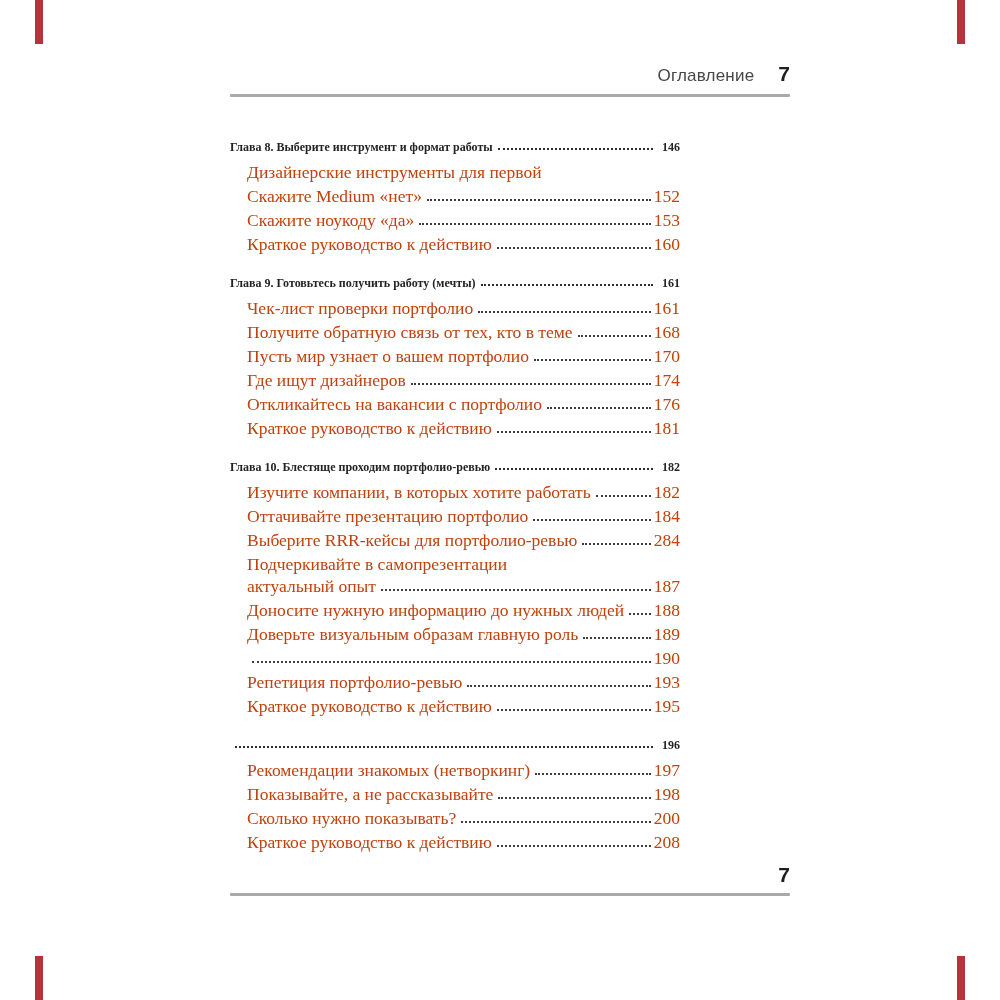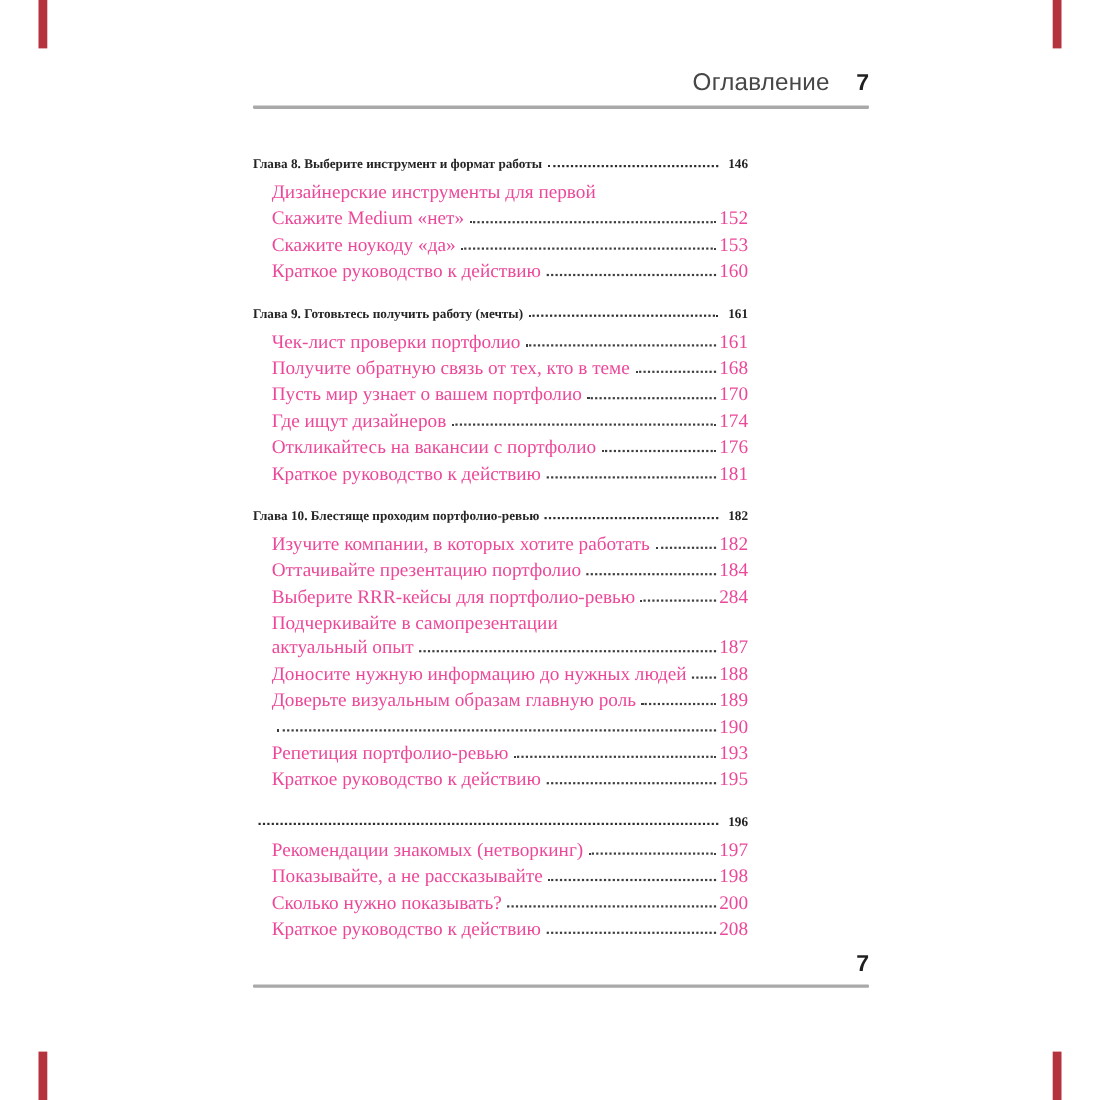--- a/index.html
+++ b/index.html
@@ -14,31 +14,31 @@
   .edge-mark.tr{right:35px;top:0;}
   .edge-mark.br{right:35px;bottom:0;}
 
   .inner{position:absolute;left:230px;top:0;width:560px;}
 
   .hdr{
     display:flex;justify-content:flex-end;align-items:baseline;gap:24px;
     margin-top:62px;
     font-family:"Liberation Sans","DejaVu Sans",sans-serif;
   }
-  .running{font-size:22px;color:#474747;letter-spacing:.2px;}
+  .running{font-size:17px;color:#474747;letter-spacing:.2px;}
   .hnum{font-size:21px;font-weight:700;color:#1f1f1f;}
   .rule{height:3px;background:#a9a9a9;border-radius:1px;margin-top:8px;}
 
   .toc{width:450px;}
   .chapter{margin-top:16px;}
   .chapter:first-child{margin-top:38px;}
 
   .row{display:flex;align-items:baseline;}
   .head-row{font-weight:700;font-size:12px;color:#242424;line-height:24px;}
-  .item{font-size:17.5px;color:#ec4899;line-height:22px;margin-top:2px;padding-left:17px;}
+  .item{font-size:17.5px;color:#c2410c;line-height:22px;margin-top:2px;padding-left:17px;}
   .first-line{display:block;}
 
   .dots{flex:1;border-bottom:2px dotted #3d3d3d;margin:0 3px 0 5px;position:relative;top:-1px;min-width:12px;}
   .dots.bold{border-bottom:2.5px dotted #2c2c2c;margin-right:9px;}
   .pg{white-space:nowrap;}
 
   .ftr{margin-top:10px;}
   .fnum{
     text-align:right;line-height:24px;
     font-family:"Liberation Sans","DejaVu Sans",sans-serif;

